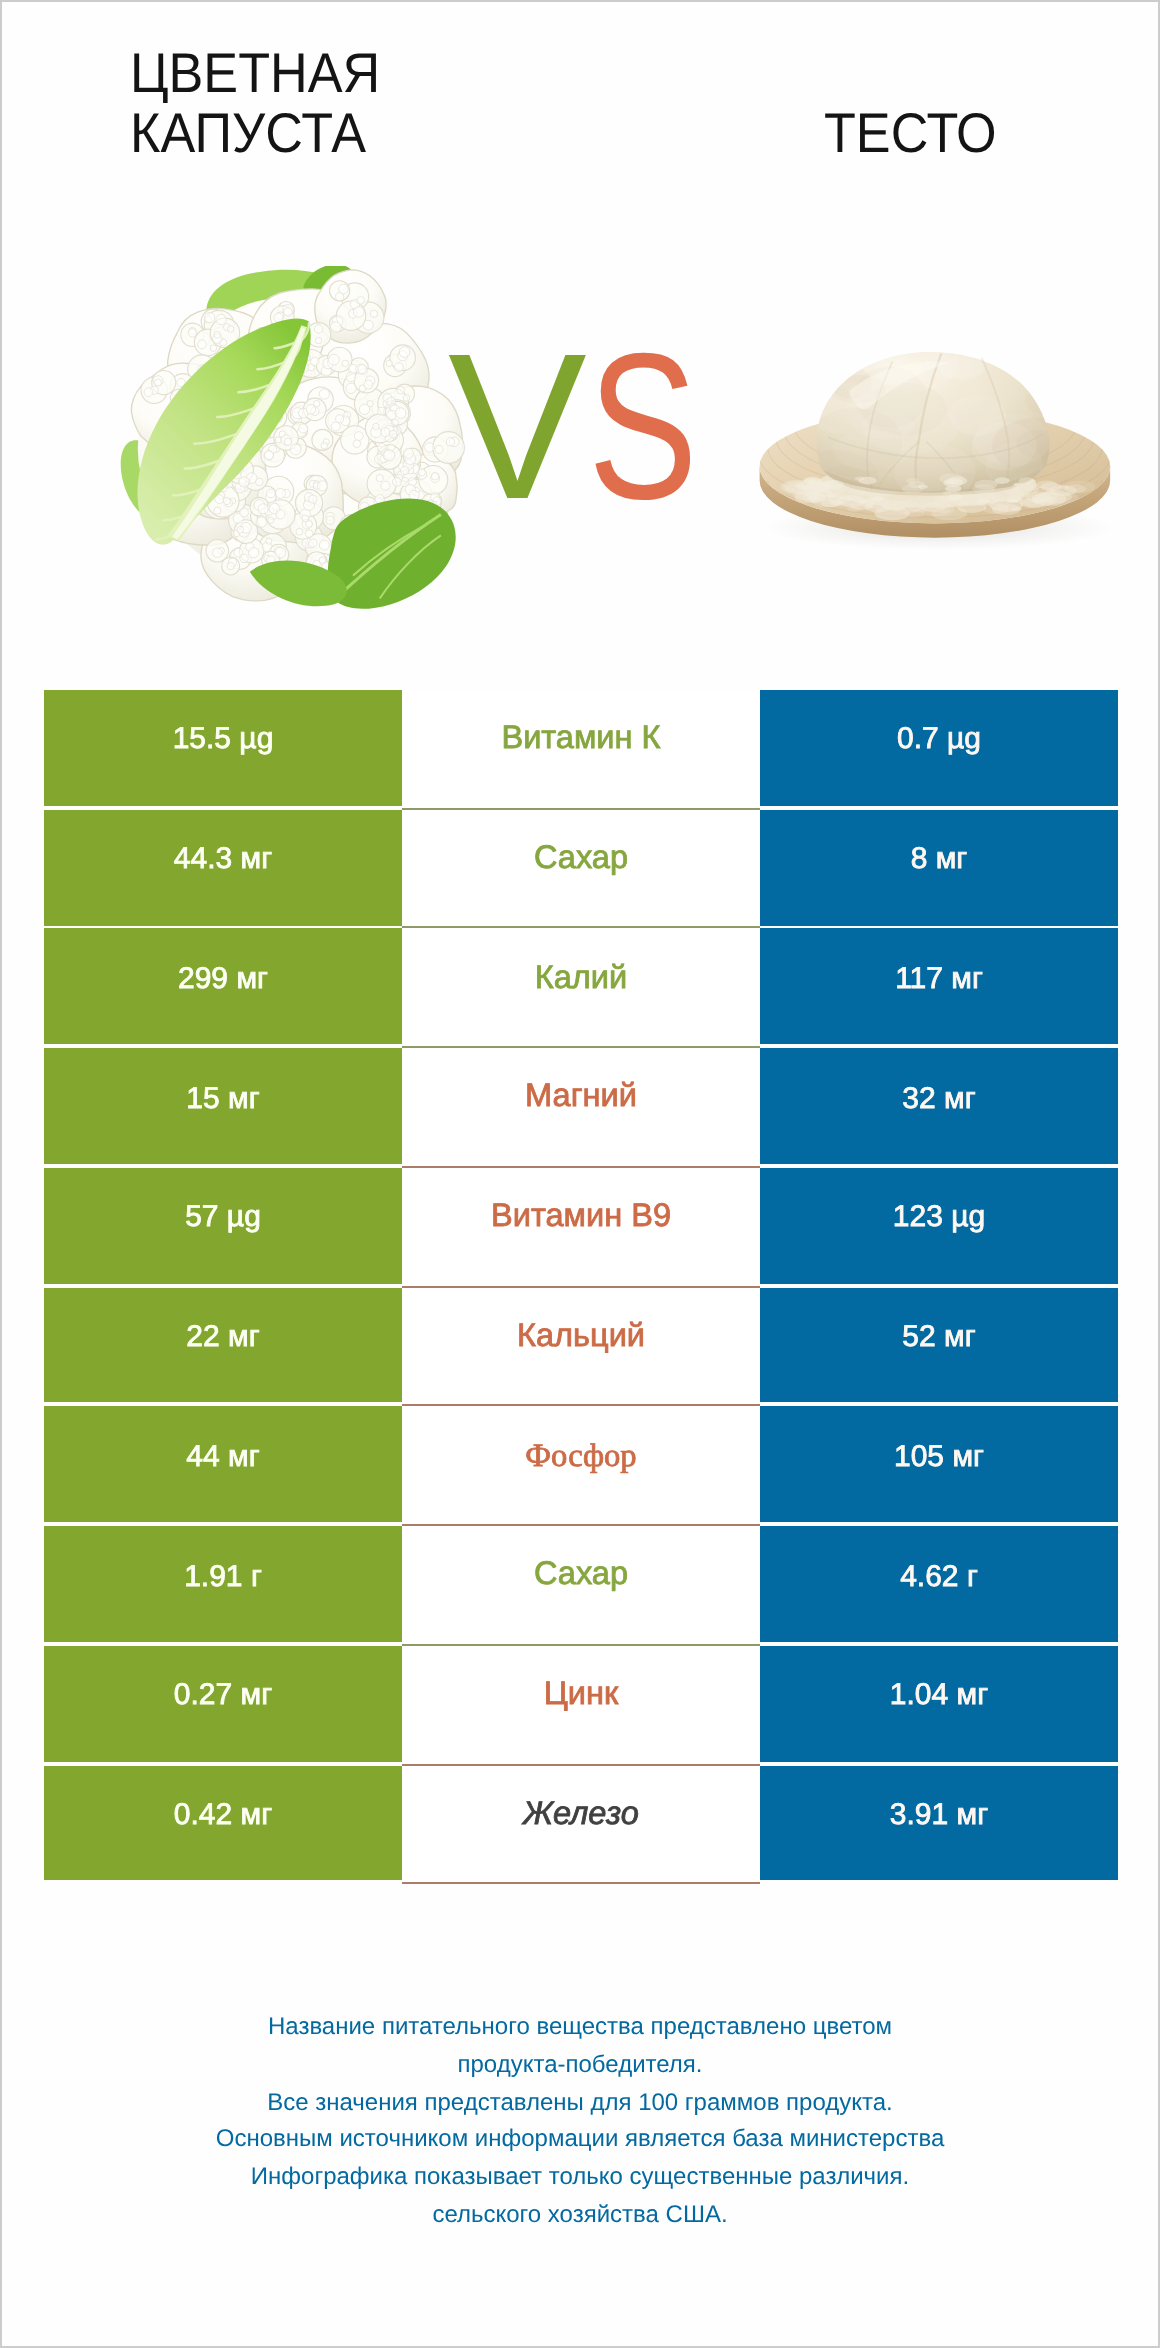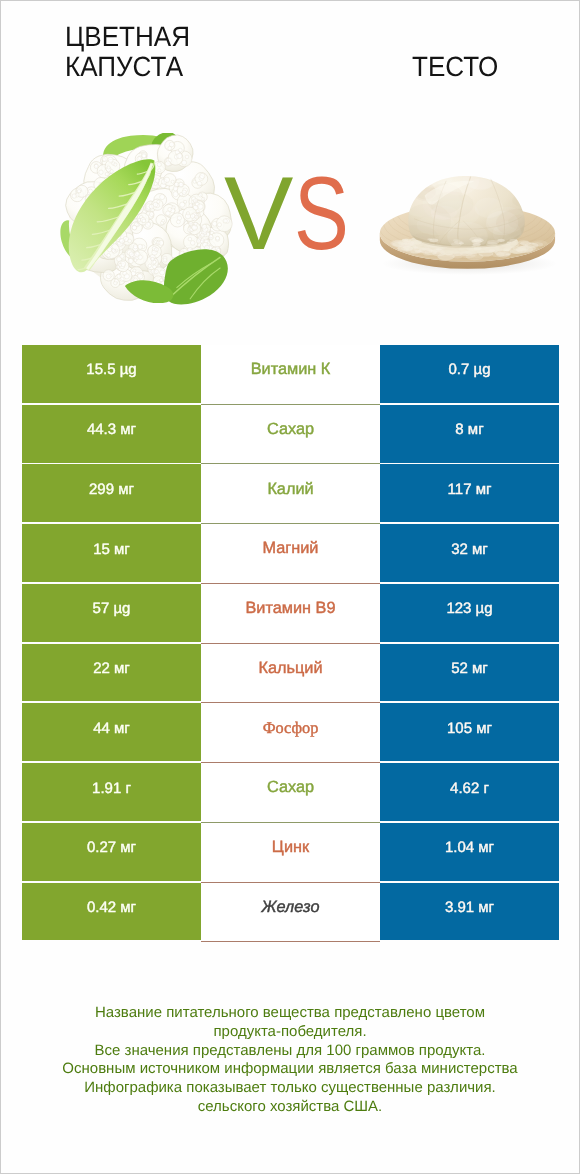--- a/index.html
+++ b/index.html
@@ -27,21 +27,21 @@
   .tbl{position:absolute;left:21px;top:344px;width:537px;}
   .row{display:flex;height:59.74px;position:relative;}
   .cl,.cr,.cm{width:179px;display:flex;align-items:center;justify-content:center;
         font-size:15.0px;font-weight:400;box-sizing:border-box;line-height:1;padding-bottom:8px;
         -webkit-text-stroke:0.42px currentColor;}
   .cl,.cr{height:57.8px;}
   .cl{background:#82a62e;color:#fdfff5;}
   .cr{background:#0369a1;color:#fff8f2;}
   .cm{background:#fff;height:59.74px;font-size:16.3px;padding-bottom:10px;}
   .note{position:absolute;left:0;top:1003px;width:578px;text-align:center;
-        font-size:15px;line-height:18.8px;color:#4d7c0f;}
+        font-size:12px;line-height:18.8px;color:#0369a1;}
 </style>
 </head>
 <body>
 
 <div class="page">
 
  <div class="header">
   <div class="title aa" id="t-left">ЦВЕТНАЯ
 КАПУСТА</div>
   <div class="title aa" id="t-right">ТЕСТО</div>

